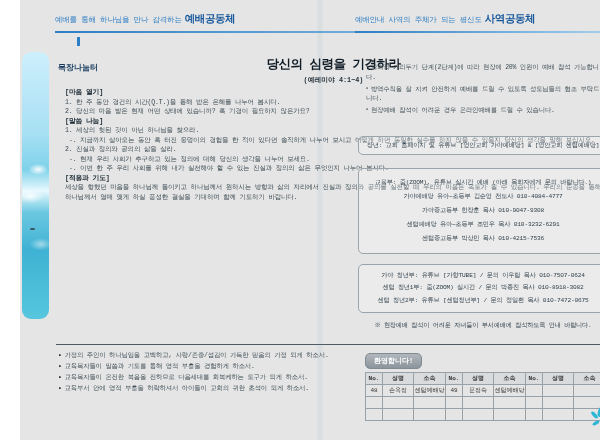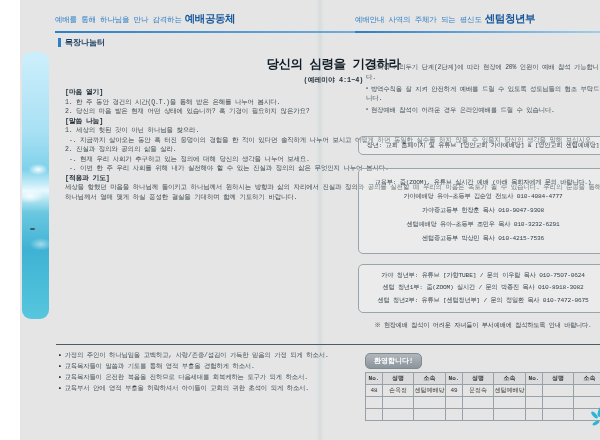--- a/index.html
+++ b/index.html
@@ -9,22 +9,22 @@
         background:linear-gradient(to right,rgba(100,140,160,0),rgba(100,140,160,.10) 50%,rgba(100,140,160,0));}
 
   
   .hdr{position:absolute;top:9px;white-space:nowrap;}
   .hdr-l{left:35px;right:7px;}
   .hdr-r{left:335px;right:5px;}
   .hdr-pre{font-size:7.5px;color:#2c7cc3;letter-spacing:-.2px;}
   .hdr-em{font-size:10.5px;font-weight:bold;color:#17579c;letter-spacing:-.4px;margin-left:3px;}
   .hdr-line{margin-top:4px;height:1.5px;background:linear-gradient(to right,#2e7fc4,#a9d2ef);}
 
-  .sec-label{position:absolute;top:37px;left:38px;display:flex;align-items:center;gap:4px;
-             font-size:8px;font-weight:bold;color:#14385c;}
+  .sec-label{position:absolute;top:37px;left:38px;display:flex;align-items:center;gap:16px;
+             font-size:8px;font-weight:bold;color:#14385c;flex-direction:column;}
   .bar-blue{width:3px;height:9px;background:#2b7fc6;display:inline-block;}
   .bar-navy{width:3.5px;height:10px;background:#1c2835;display:inline-block;}
 
   
   .photo{position:absolute;left:2px;top:52px;width:27px;height:267px;border-radius:9px;overflow:hidden;
     background:
       radial-gradient(14px 8px at 60% 44%,rgba(255,255,255,.95),rgba(255,255,255,0) 70%),
       radial-gradient(20px 10px at 30% 54%,rgba(255,255,255,.85),rgba(255,255,255,0) 70%),
       radial-gradient(16px 9px at 70% 72%,rgba(255,255,255,.5),rgba(255,255,255,0) 70%),
       linear-gradient(180deg,#cdeffc 0%,#a8e0f4 30%,#7fd2ea 44%,#e8f9ff 52%,#6cc8e0 60%,#3fb2d4 74%,#49bcd8 86%,#57c6de 100%);}
@@ -125,21 +125,21 @@
         <li>교육목자들이 온전한 복음을 전하므로 다음세대를 회복케하는 도구가 되게 하소서.</li>
         <li>교육부서 안에 영적 부흥을 허락하셔서 아이들이 교회의 귀한 초석이 되게 하소서.</li>
       </ul>
     </div>
   </div>
 
   <div class="fold"></div>
 
   <div>
     <div class="hdr hdr-r">
-      <span class="hdr-pre">예배안내 사역의 주체가 되는 평신도</span><span class="hdr-em">센텀청년부</span>
+      <span class="hdr-pre">예배안내 사역의 주체가 되는 평신도</span><span class="hdr-em">사역공동체</span>
       <div class="hdr-line"></div>
     </div>
 
     <div class="guide">
       <ul class="bullets">
         <li>사회적 거리두기 단계(2단계)에 따라 현장에 20% 인원이 예배 참석 가능합니다.</li>
         <li>방역수칙을 잘 지켜 안전하게 예배를 드릴 수 있도록 성도님들의 협조 부탁드립니다.</li>
         <li>현장예배 참석이 어려운 경우 온라인예배를 드릴 수 있습니다.</li>
       </ul>
 

